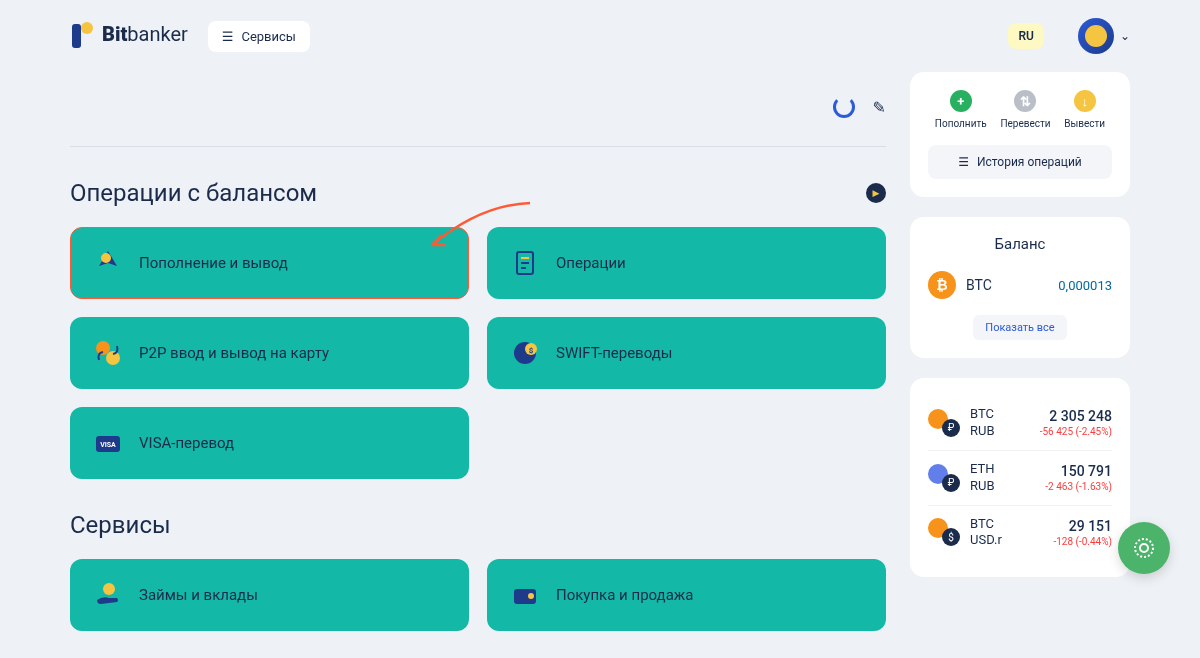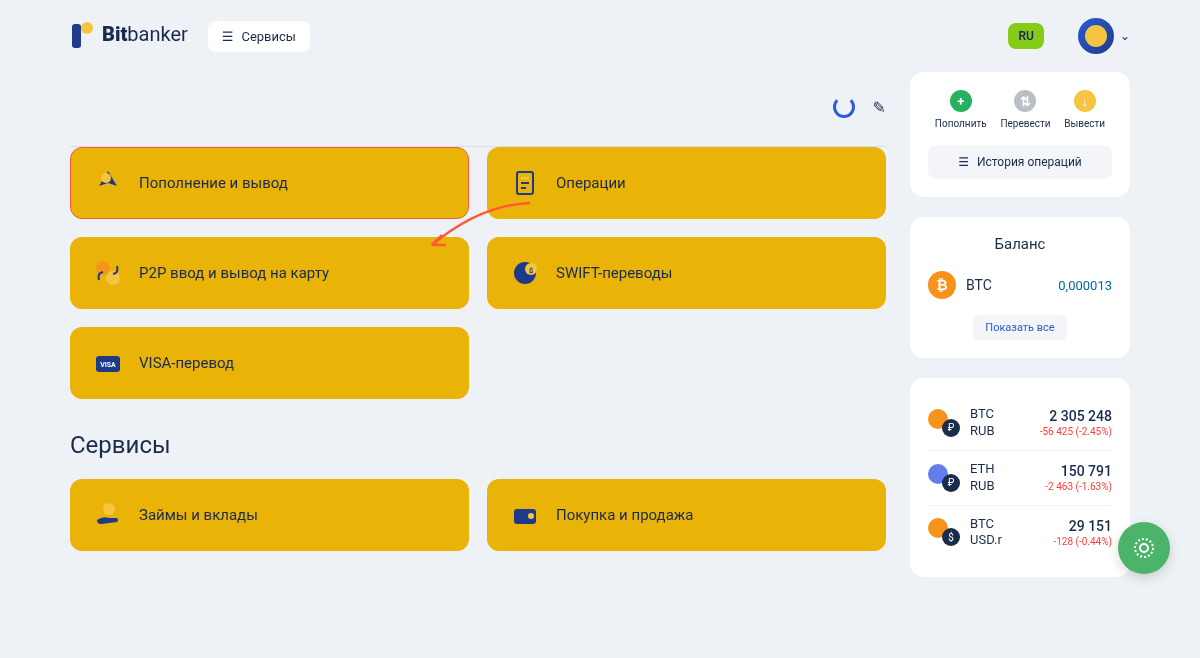--- a/index.html
+++ b/index.html
@@ -4,37 +4,37 @@
 <style>
 *{margin:0;padding:0;box-sizing:border-box;font-family:-apple-system,BlinkMacSystemFont,"Segoe UI",Roboto,sans-serif}
 body{background:#eef1f5;width:1200px;height:658px;overflow:hidden}
 .header{display:flex;align-items:center;padding:18px 70px;gap:20px}
 .logo{display:flex;align-items:flex-start;gap:8px}
 .logo-icon{width:24px;height:28px;position:relative}
 .logo-text{font-size:20px;font-weight:700;color:#1a2b4c}
 .logo-text .thin{font-weight:400}
 .services-btn{background:#fff;border:none;border-radius:8px;padding:8px 14px;display:flex;align-items:center;gap:8px;font-size:13px;color:#1a2b4c;cursor:pointer}
 .header-spacer{flex:1}
-.lang-btn{background:#84cc16;border:none;border-radius:8px;padding:6px 10px;font-size:12px;font-weight:600;color:#1a2b4c;cursor:pointer}
+.lang-btn{background:#fef9c3;border:none;border-radius:8px;padding:6px 10px;font-size:12px;font-weight:600;color:#1a2b4c;cursor:pointer}
 .avatar-wrap{display:flex;align-items:center;gap:6px;margin-left:14px;cursor:pointer}
 .avatar{width:36px;height:36px;border-radius:50%;background:linear-gradient(135deg,#2b5bd7,#1e3a8a);display:flex;align-items:center;justify-content:center}
 .avatar-inner{width:22px;height:22px;border-radius:50%;background:#f5c542}
 .content{display:flex;padding:0 70px;gap:24px}
 .main{flex:1}
 .welcome{display:flex;align-items:center;padding:24px 0 28px;border-bottom:1px solid #d8dde6}
 .welcome-text{font-size:20px;color:#1a2b4c}
 .welcome-text b{font-weight:700}
 .welcome-spacer{flex:1}
 .spinner{width:22px;height:22px;border:3px solid #2b5bd7;border-top-color:transparent;border-radius:50%;margin-right:18px}
 .edit-icon{cursor:pointer;font-size:16px;color:#1a2b4c}
 .section-head{display:flex;align-items:center;padding:32px 0 20px}
 .section-title{font-size:24px;color:#1a2b4c;font-weight:400}
 .play-badge{width:20px;height:20px;border-radius:50%;background:#1a2b4c;display:flex;align-items:center;justify-content:center;color:#f5c542;font-size:9px}
 .cards{display:grid;grid-template-columns:1fr 1fr;gap:18px}
-.card{background:#eab308;border-radius:12px;padding:20px 22px;display:flex;align-items:center;gap:16px;cursor:pointer;border:1px solid transparent}
+.card{background:#14b8a6;border-radius:12px;padding:20px 22px;display:flex;align-items:center;gap:16px;cursor:pointer;border:1px solid transparent}
 .card.active{border:1.5px solid #ff5a36}
 .card.single{grid-column:span 1}
 .card-icon{width:30px;height:30px;flex-shrink:0;display:flex;align-items:center;justify-content:center}
 .card-label{font-size:15px;color:#1a2b4c}
 .sidebar{width:220px;display:flex;flex-direction:column;gap:20px}
 .side-card{background:#fff;border-radius:14px;padding:18px}
 .quick-actions{display:flex;justify-content:space-around;margin-bottom:16px}
 .qa{display:flex;flex-direction:column;align-items:center;gap:6px;cursor:pointer}
 .qa-icon{width:22px;height:22px;border-radius:50%;display:flex;align-items:center;justify-content:center;color:#fff;font-size:13px;font-weight:700}
 .qa-label{font-size:10px;color:#1a2b4c}
@@ -85,20 +85,25 @@
 </div>
 
 <div class="content">
   <div class="main">
     <div class="welcome">
       <div class="welcome-spacer"></div>
       <div class="spinner"></div>
       <span class="edit-icon">✎</span>
     </div>
 
+    <div class="section-head">
+      <div class="section-title">Операции с балансом</div>
+      <div style="flex:1"></div>
+      <div class="play-badge">▶</div>
+    </div>
 
     <div class="cards">
       <div class="card active">
         <div class="card-icon">
             <svg viewBox="0 0 30 30">
               <path d="M15 3 L24 18 L15 15 L6 18 Z" fill="#1e3a8a"></path>
               <circle cx="13" cy="10" r="5" fill="#f5c542"></circle>
             </svg>
           </div>
         <div class="card-label">Пополнение и вывод</div>

